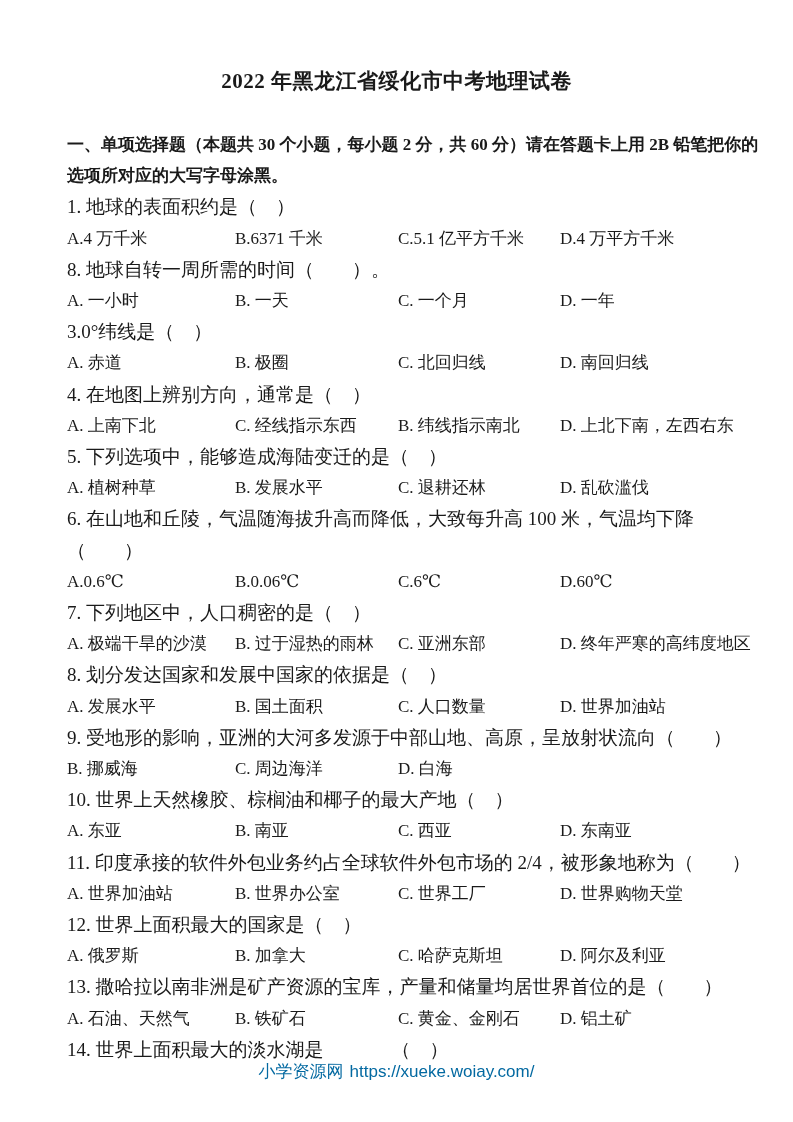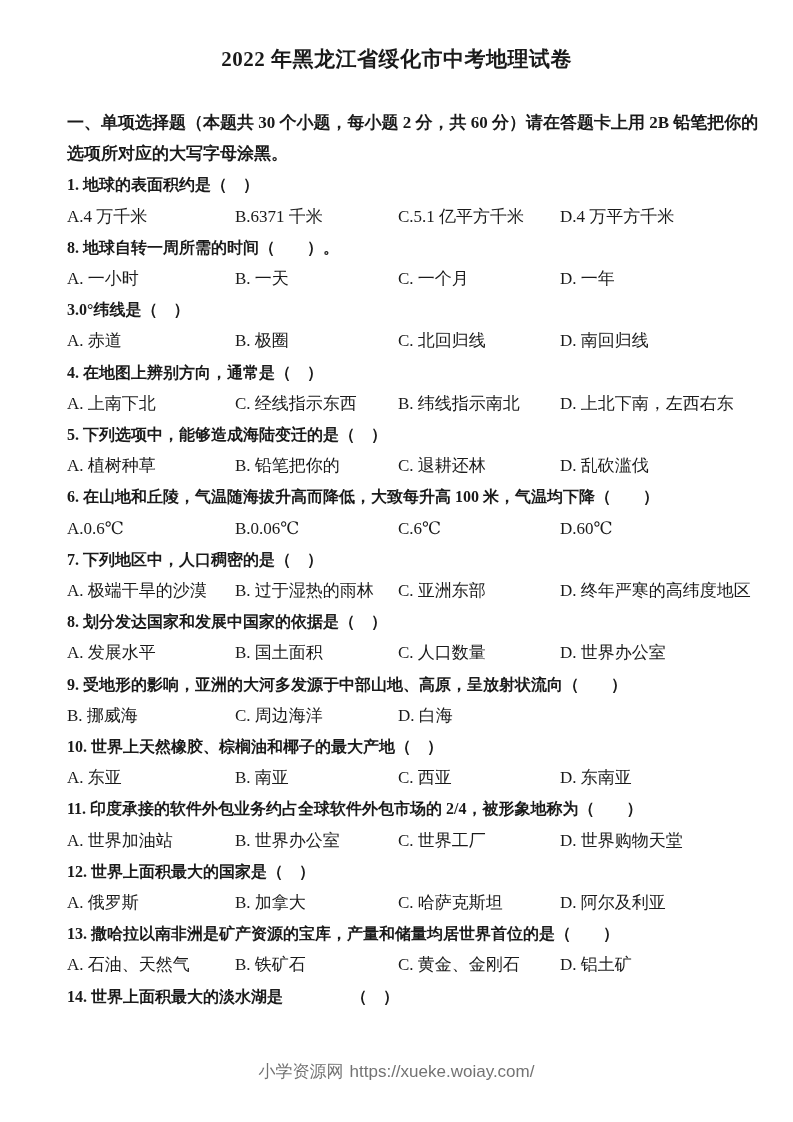--- a/index.html
+++ b/index.html
@@ -10,61 +10,60 @@
   }
   .page {
     position: relative;
     width: 793px; height: 1122px;
     background: #ffffff;
     font-family: "Liberation Serif", "DejaVu Serif", serif;
     color: #1a1a1a;
   }
   .title {
     margin: 0;
-    padding-top: 42px;
+    padding-top: 64px;
     text-align: center;
     font-size: 21px;
     font-weight: 700;
     line-height: 34px;
     letter-spacing: 0.5px;
   }
   .content {
     margin: 31px 24px 0 67px;
   }
   .intro {
     margin: 0;
     font-size: 17px;
     font-weight: 700;
     line-height: 31.2px;
     white-space: pre-wrap;
     width: 702px;
   }
   .q-stem {
-    font-size: 16px;
+    font-size: 19px;
     line-height: 31.2px;
     white-space: pre-wrap;
-    font-weight: bold;
   }
   .q-options {
     display: grid;
     grid-template-columns: 168px 163px 162px auto;
     width: 702px;
     font-size: 17px;
     line-height: 31.2px;
   }
   .opt { white-space: pre-wrap; }
   .q-bracket { margin-left: 68px; }
   .footer {
     position: absolute;
     left: 0; top: 1060px;
     width: 100%;
     text-align: center;
     font-family: "Liberation Sans", "DejaVu Sans", sans-serif;
     font-size: 17px;
-    color: #737373;
+    color: #0369a1;
   }
   .footer .url { margin-left: 6px; }
 </style>
 </head>
 <body>
 
 <div class="page">
   <h1 class="title">2022 年黑龙江省绥化市中考地理试卷</h1>
   <div class="content">
     <p class="intro">一、单项选择题（本题共 30 个小题，每小题 2 分，共 60 分）请在答题卡上用 2B 铅笔把你的
@@ -107,21 +106,21 @@
       <span class="opt">C. 经线指示东西</span>
       <span class="opt">B. 纬线指示南北</span>
       <span class="opt">D. 上北下南，左西右东</span>
     </div>
   </div>
 
   <div class="question">
     <div class="q-stem"><span class="stem-text">5. 下列选项中，能够造成海陆变迁的是（　）</span></div>
     <div class="q-options">
       <span class="opt">A. 植树种草</span>
-      <span class="opt">B. 铅笔把你的</span>
+      <span class="opt">B. 发展水平</span>
       <span class="opt">C. 退耕还林</span>
       <span class="opt">D. 乱砍滥伐</span>
     </div>
   </div>
 
   <div class="question">
     <div class="q-stem"><span class="stem-text">6. 在山地和丘陵，气温随海拔升高而降低，大致每升高 100 米，气温均下降（　　）</span></div>
     <div class="q-options">
       <span class="opt">A.0.6℃</span>
       <span class="opt">B.0.06℃</span>
@@ -139,21 +138,21 @@
       <span class="opt">D. 终年严寒的高纬度地区</span>
     </div>
   </div>
 
   <div class="question">
     <div class="q-stem"><span class="stem-text">8. 划分发达国家和发展中国家的依据是（　）</span></div>
     <div class="q-options">
       <span class="opt">A. 发展水平</span>
       <span class="opt">B. 国土面积</span>
       <span class="opt">C. 人口数量</span>
-      <span class="opt">D. 世界办公室</span>
+      <span class="opt">D. 世界加油站</span>
     </div>
   </div>
 
   <div class="question">
     <div class="q-stem"><span class="stem-text">9. 受地形的影响，亚洲的大河多发源于中部山地、高原，呈放射状流向（　　）</span></div>
     <div class="q-options">
       <span class="opt">B. 挪威海</span>
       <span class="opt">C. 周边海洋</span>
       <span class="opt">D. 白海</span>
     </div>

